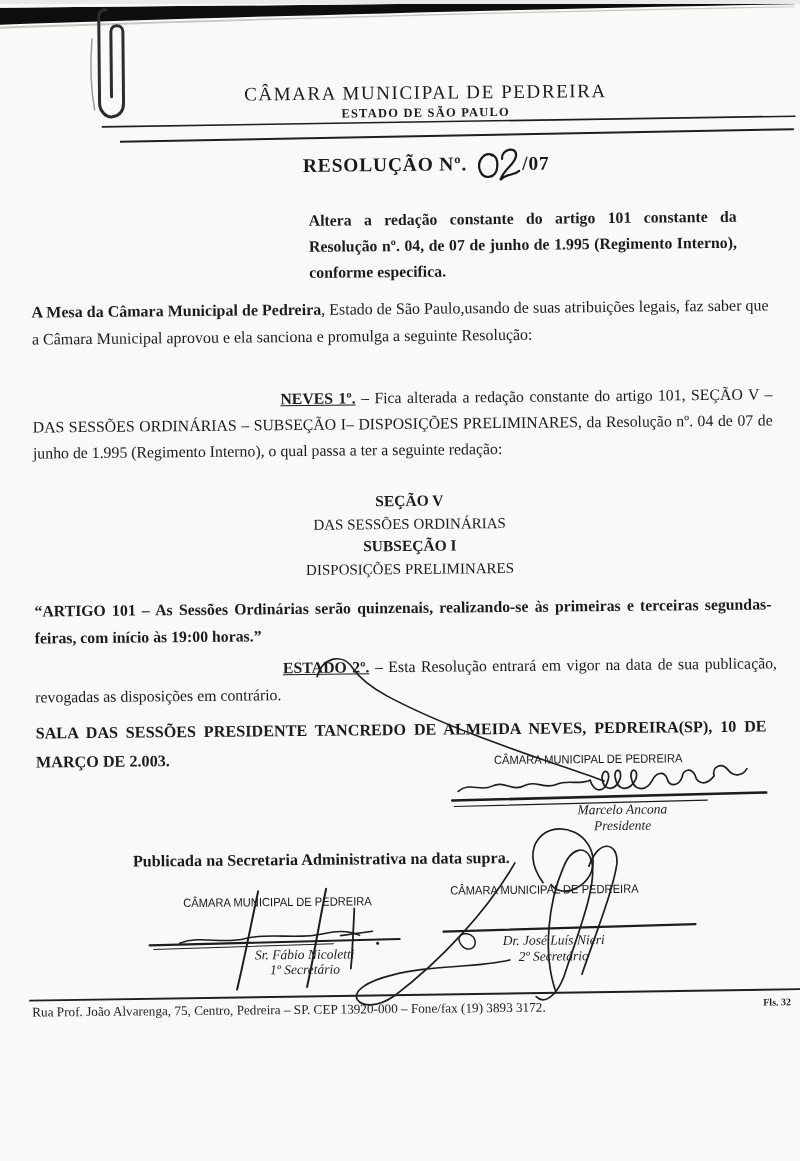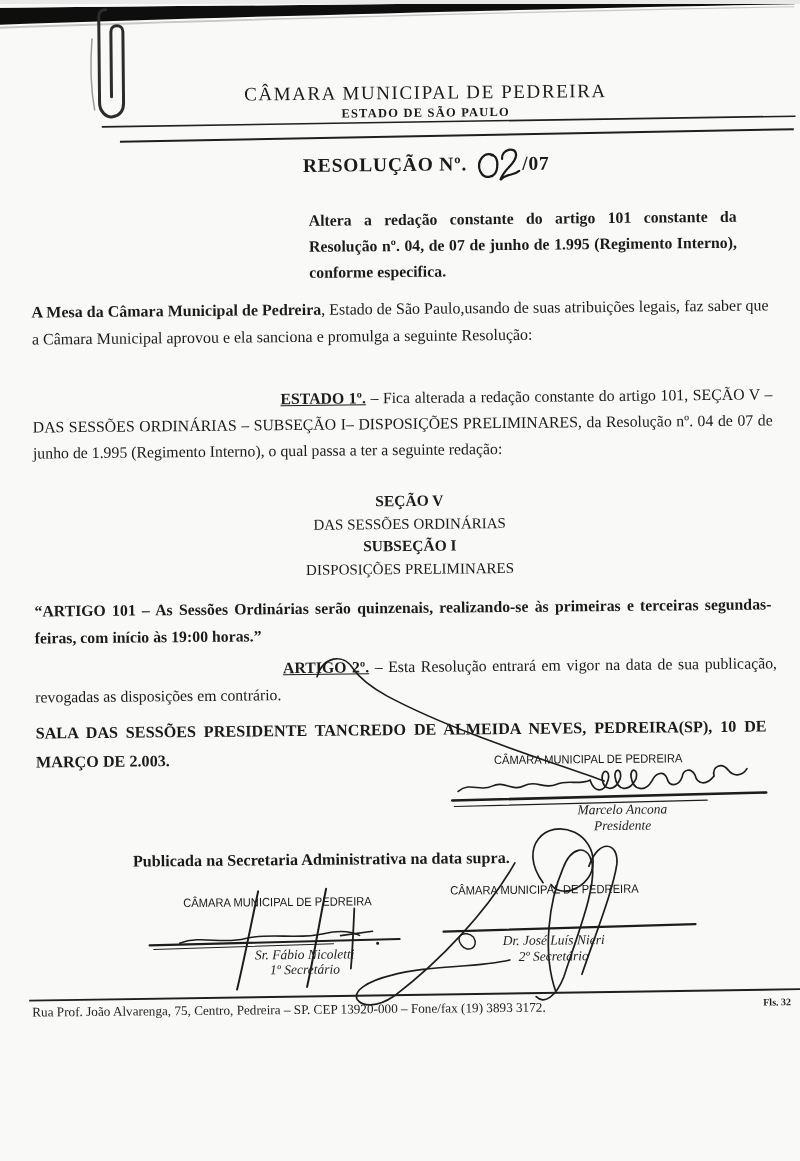--- a/index.html
+++ b/index.html
@@ -56,34 +56,34 @@
       </svg><span>/07</span>
     </div>
 
     <div class="abs txt ementa">Altera a redação constante do artigo 101 constante da Resolução nº. 04, de 07 de junho de 1.995 (Regimento Interno), conforme especifica.</div>
 
     <div class="abs txt preamble">
       <b>A Mesa da Câmara Municipal de Pedreira</b><span>, Estado de São Paulo,usando de suas atribuições legais, faz saber que a Câmara Municipal aprovou e ela sanciona e promulga a seguinte Resolução:</span>
     </div>
 
     <div class="abs txt art1">
-      <span class="u-label">ESTADO 1º.</span><span> – Fica alterada a redação constante do artigo 101, SEÇÃO V – DAS SESSÕES ORDINÁRIAS – SUBSEÇÃO I– DISPOSIÇÕES PRELIMINARES, da Resolução nº. 04 de 07 de junho de 1.995 (Regimento Interno), o qual passa a ter a seguinte redação:</span>
+      <span class="u-label">NEVES 1º.</span><span> – Fica alterada a redação constante do artigo 101, SEÇÃO V – DAS SESSÕES ORDINÁRIAS – SUBSEÇÃO I– DISPOSIÇÕES PRELIMINARES, da Resolução nº. 04 de 07 de junho de 1.995 (Regimento Interno), o qual passa a ter a seguinte redação:</span>
     </div>
 
     <div class="abs txt sections">
       <div class="b">SEÇÃO V</div>
       <div>DAS SESSÕES ORDINÁRIAS</div>
       <div class="b">SUBSEÇÃO I</div>
       <div>DISPOSIÇÕES PRELIMINARES</div>
     </div>
 
     <div class="abs txt art101">“ARTIGO 101 – As Sessões Ordinárias serão quinzenais, realizando-se às primeiras e terceiras segundas-feiras, com início às 19:00 horas.”</div>
 
     <div class="abs txt art2">
-      <span class="u-label">ARTIGO 2º.</span><span> – Esta Resolução entrará em vigor na data de sua publicação, revogadas as disposições em contrário.</span>
+      <span class="u-label">ESTADO 2º.</span><span> – Esta Resolução entrará em vigor na data de sua publicação, revogadas as disposições em contrário.</span>
     </div>
 
     <div class="abs txt closing">SALA DAS SESSÕES PRESIDENTE TANCREDO DE ALMEIDA NEVES, PEDREIRA(SP), 10 DE MARÇO DE 2.003.</div>
 
     <div class="abs txt stamp stamp-pres">CÂMARA MUNICIPAL DE PEDREIRA</div>
     <div class="abs txt sig-name pres-name">Marcelo Ancona</div>
     <div class="abs txt sig-name pres-role">Presidente</div>
 
     <div class="abs txt publication">Publicada na Secretaria Administrativa na data supra.</div>
 

